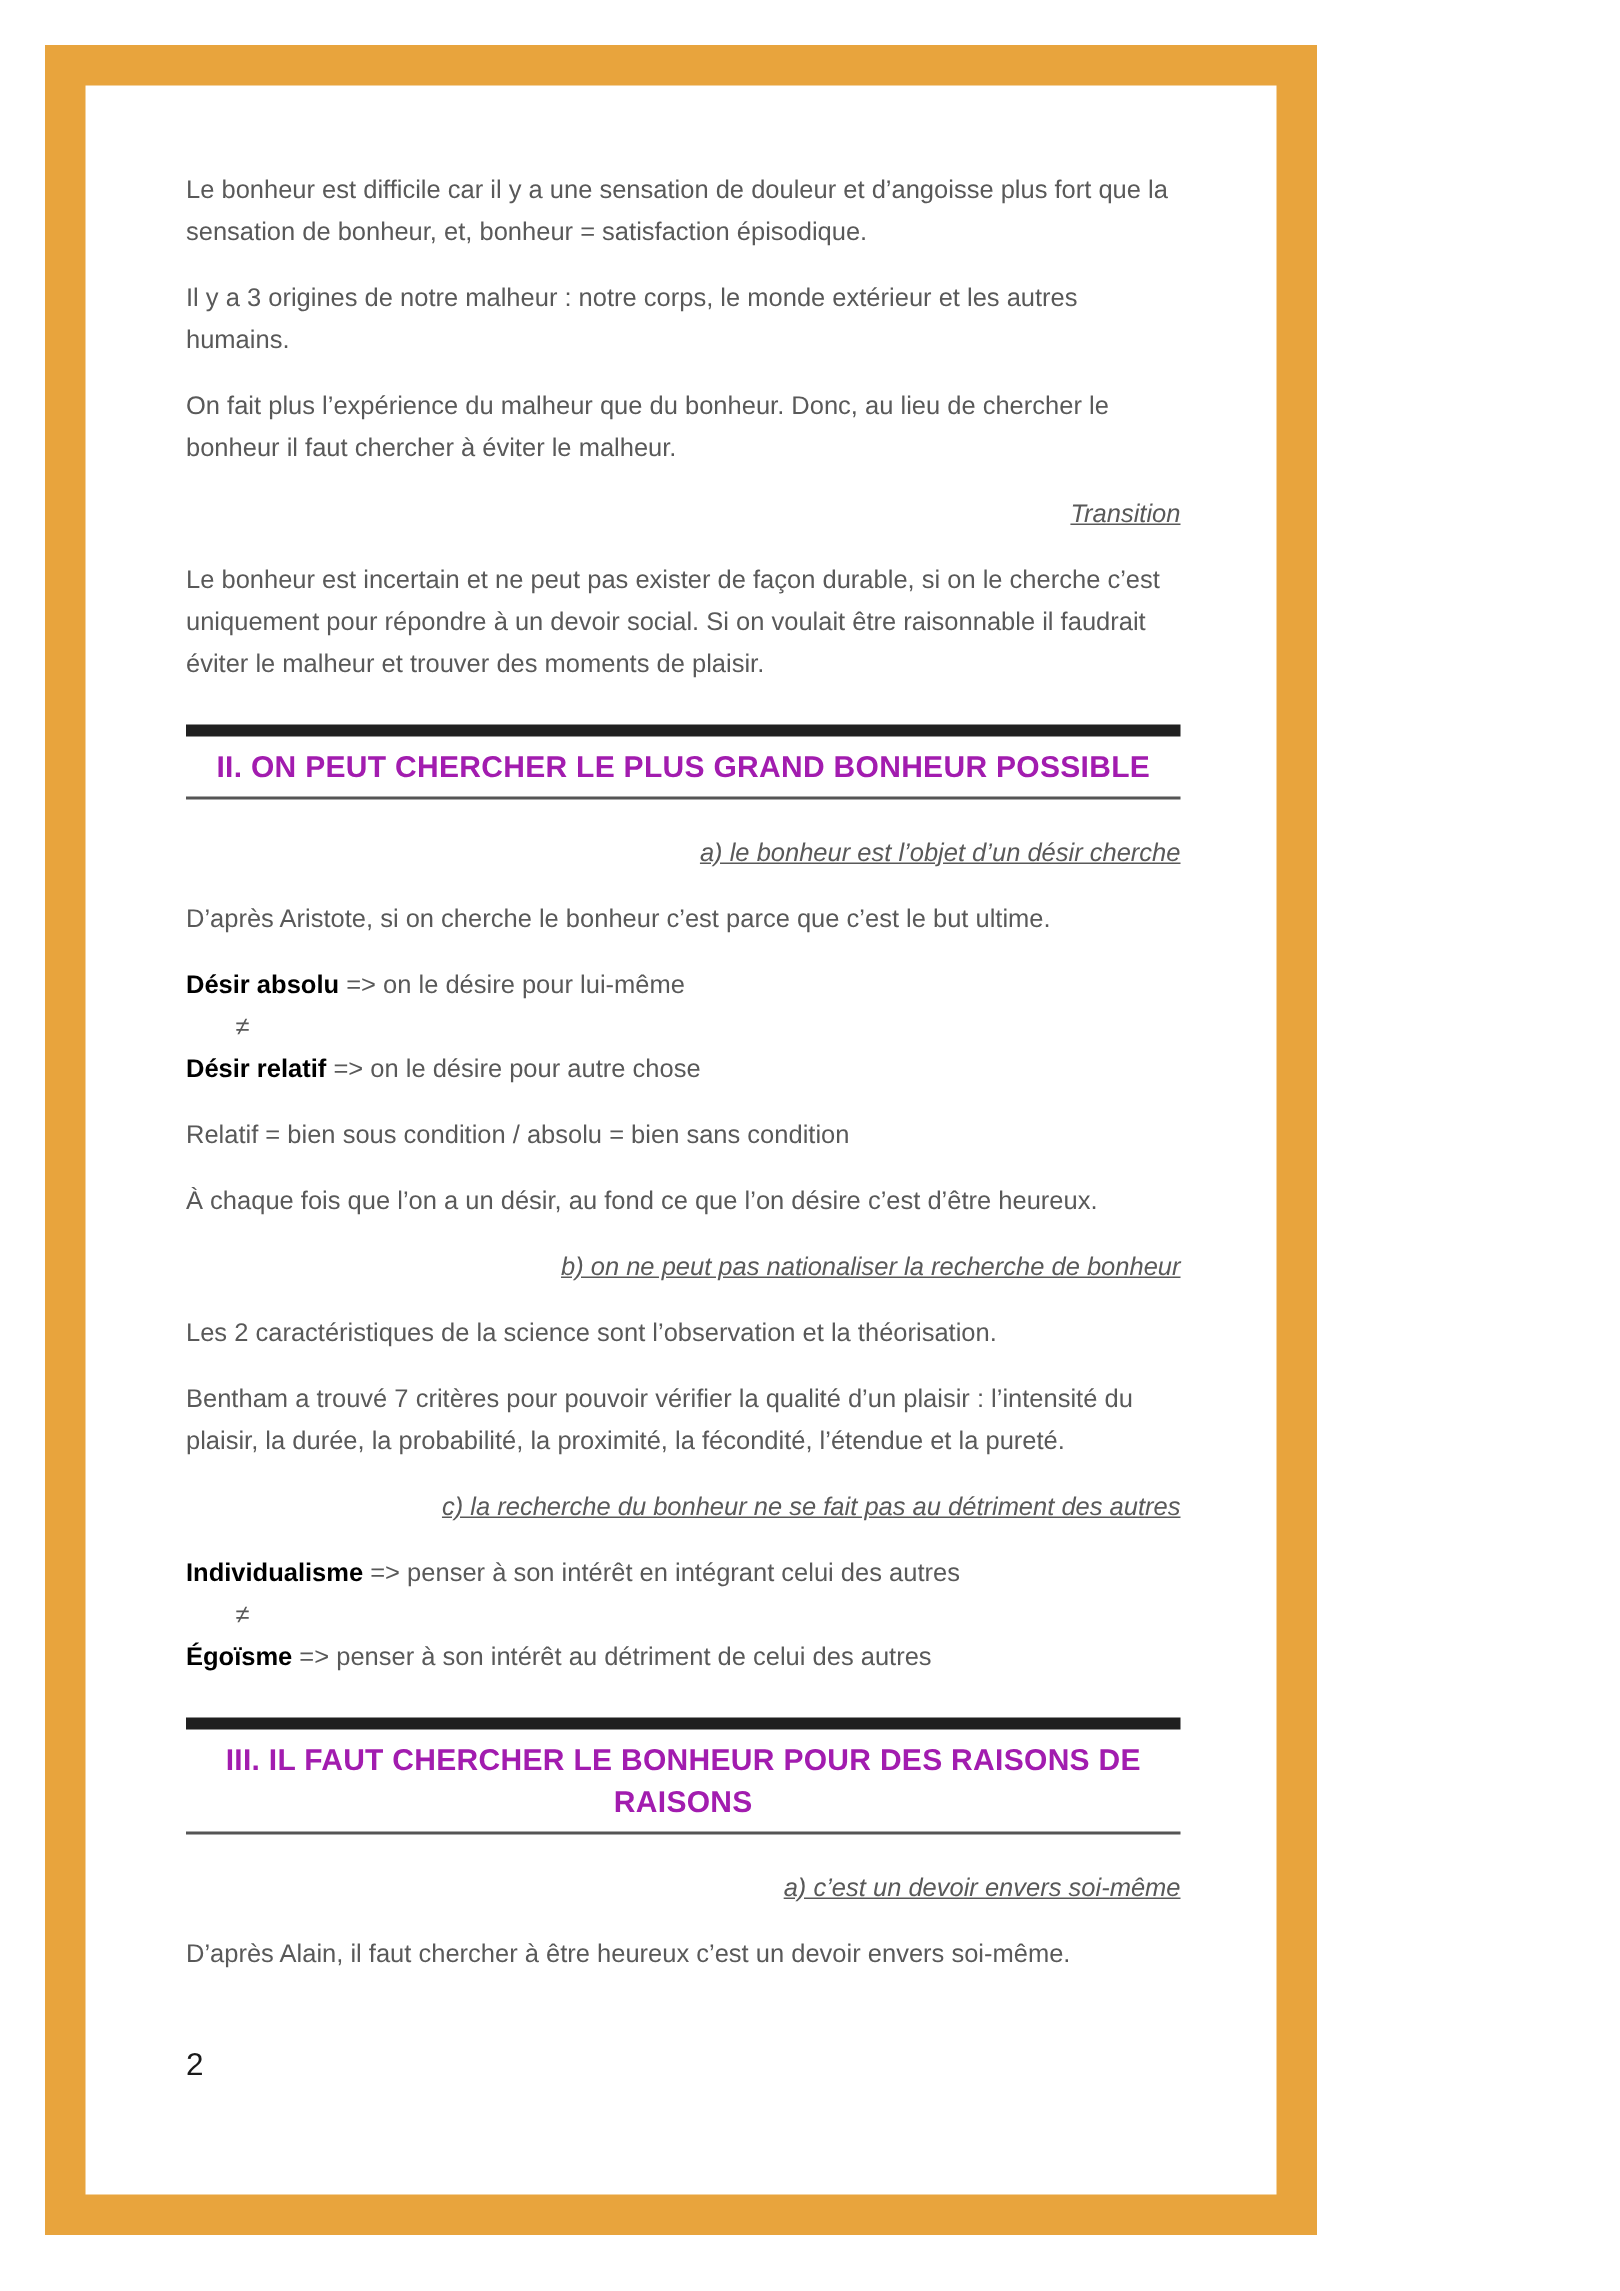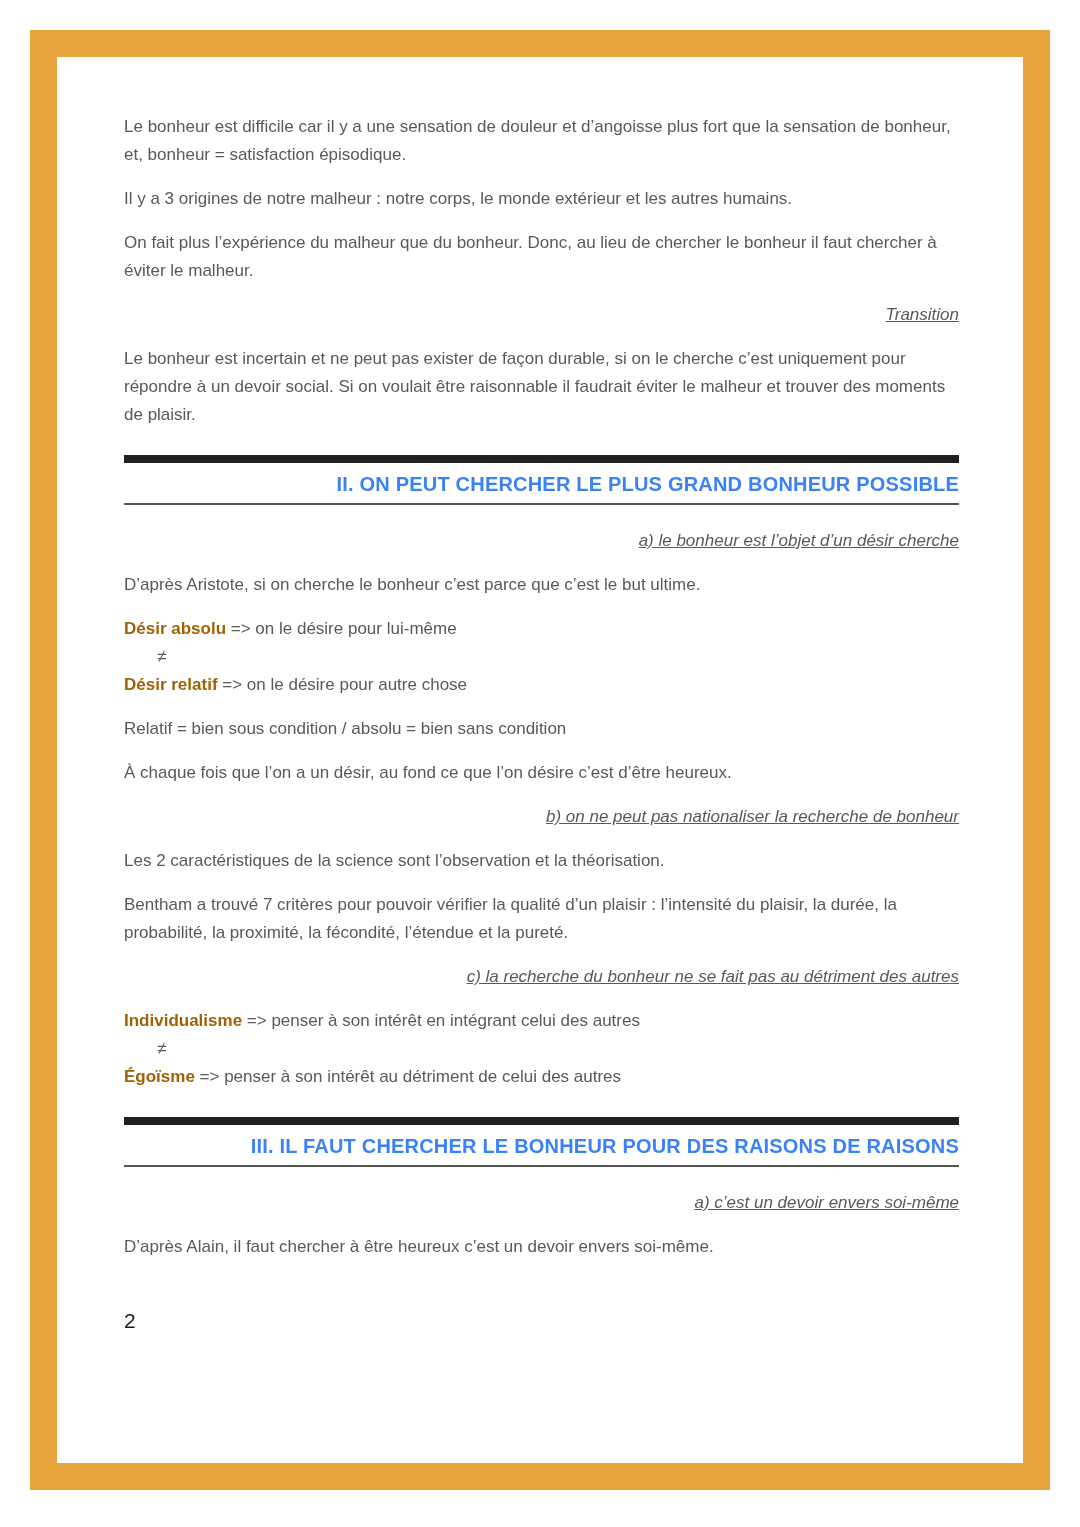--- a/index.html
+++ b/index.html
@@ -5,56 +5,56 @@
   * { margin: 0; padding: 0; box-sizing: border-box; }
   html, body {
     width: 1080px; height: 1527px;
     background: #ffffff;
     font-family: "Liberation Sans", "DejaVu Sans", sans-serif;
     overflow: hidden;
   }
   .frame {
     position: absolute;
     left: 30px; top: 30px;
-    width: 1020px; height: 1460px;
+    width: 848px; height: 1460px;
     border: 27px solid #E8A43D;
     background: #ffffff;
   }
   .content {
     padding: 56px 64px 0 67px;
     color: #595959;
     font-size: 17px;
     line-height: 28px;
   }
   p.body { margin-bottom: 16px; }
   .def-block { margin-bottom: 16px; }
   .def-block p { margin: 0; }
-  .term { font-weight: bold; color: #a16207; }
+  .term { font-weight: bold; color: #000000; }
   .neq-line { padding-left: 33px; }
   .center-label {
     text-align: right;
     font-style: italic;
     text-decoration: underline;
     margin: 16px 0;
   }
   .section {
     margin-top: 26px;
     margin-bottom: 22px;
   }
   .section .bar {
     height: 8px;
     background: #202020;
     margin-bottom: 7px;
   }
   .section h2 {
-    text-align: right;
+    text-align: center;
     font-size: 20px;
     line-height: 28px;
     font-weight: bold;
-    color: #3b82f6;
+    color: #a21caf;
     letter-spacing: 0.2px;
     padding-bottom: 5px;
     border-bottom: 2px solid #555555;
   }
   .page-number {
     margin-top: 46px;
     font-size: 21px;
     color: #1a1a1a;
   }
 </style>

